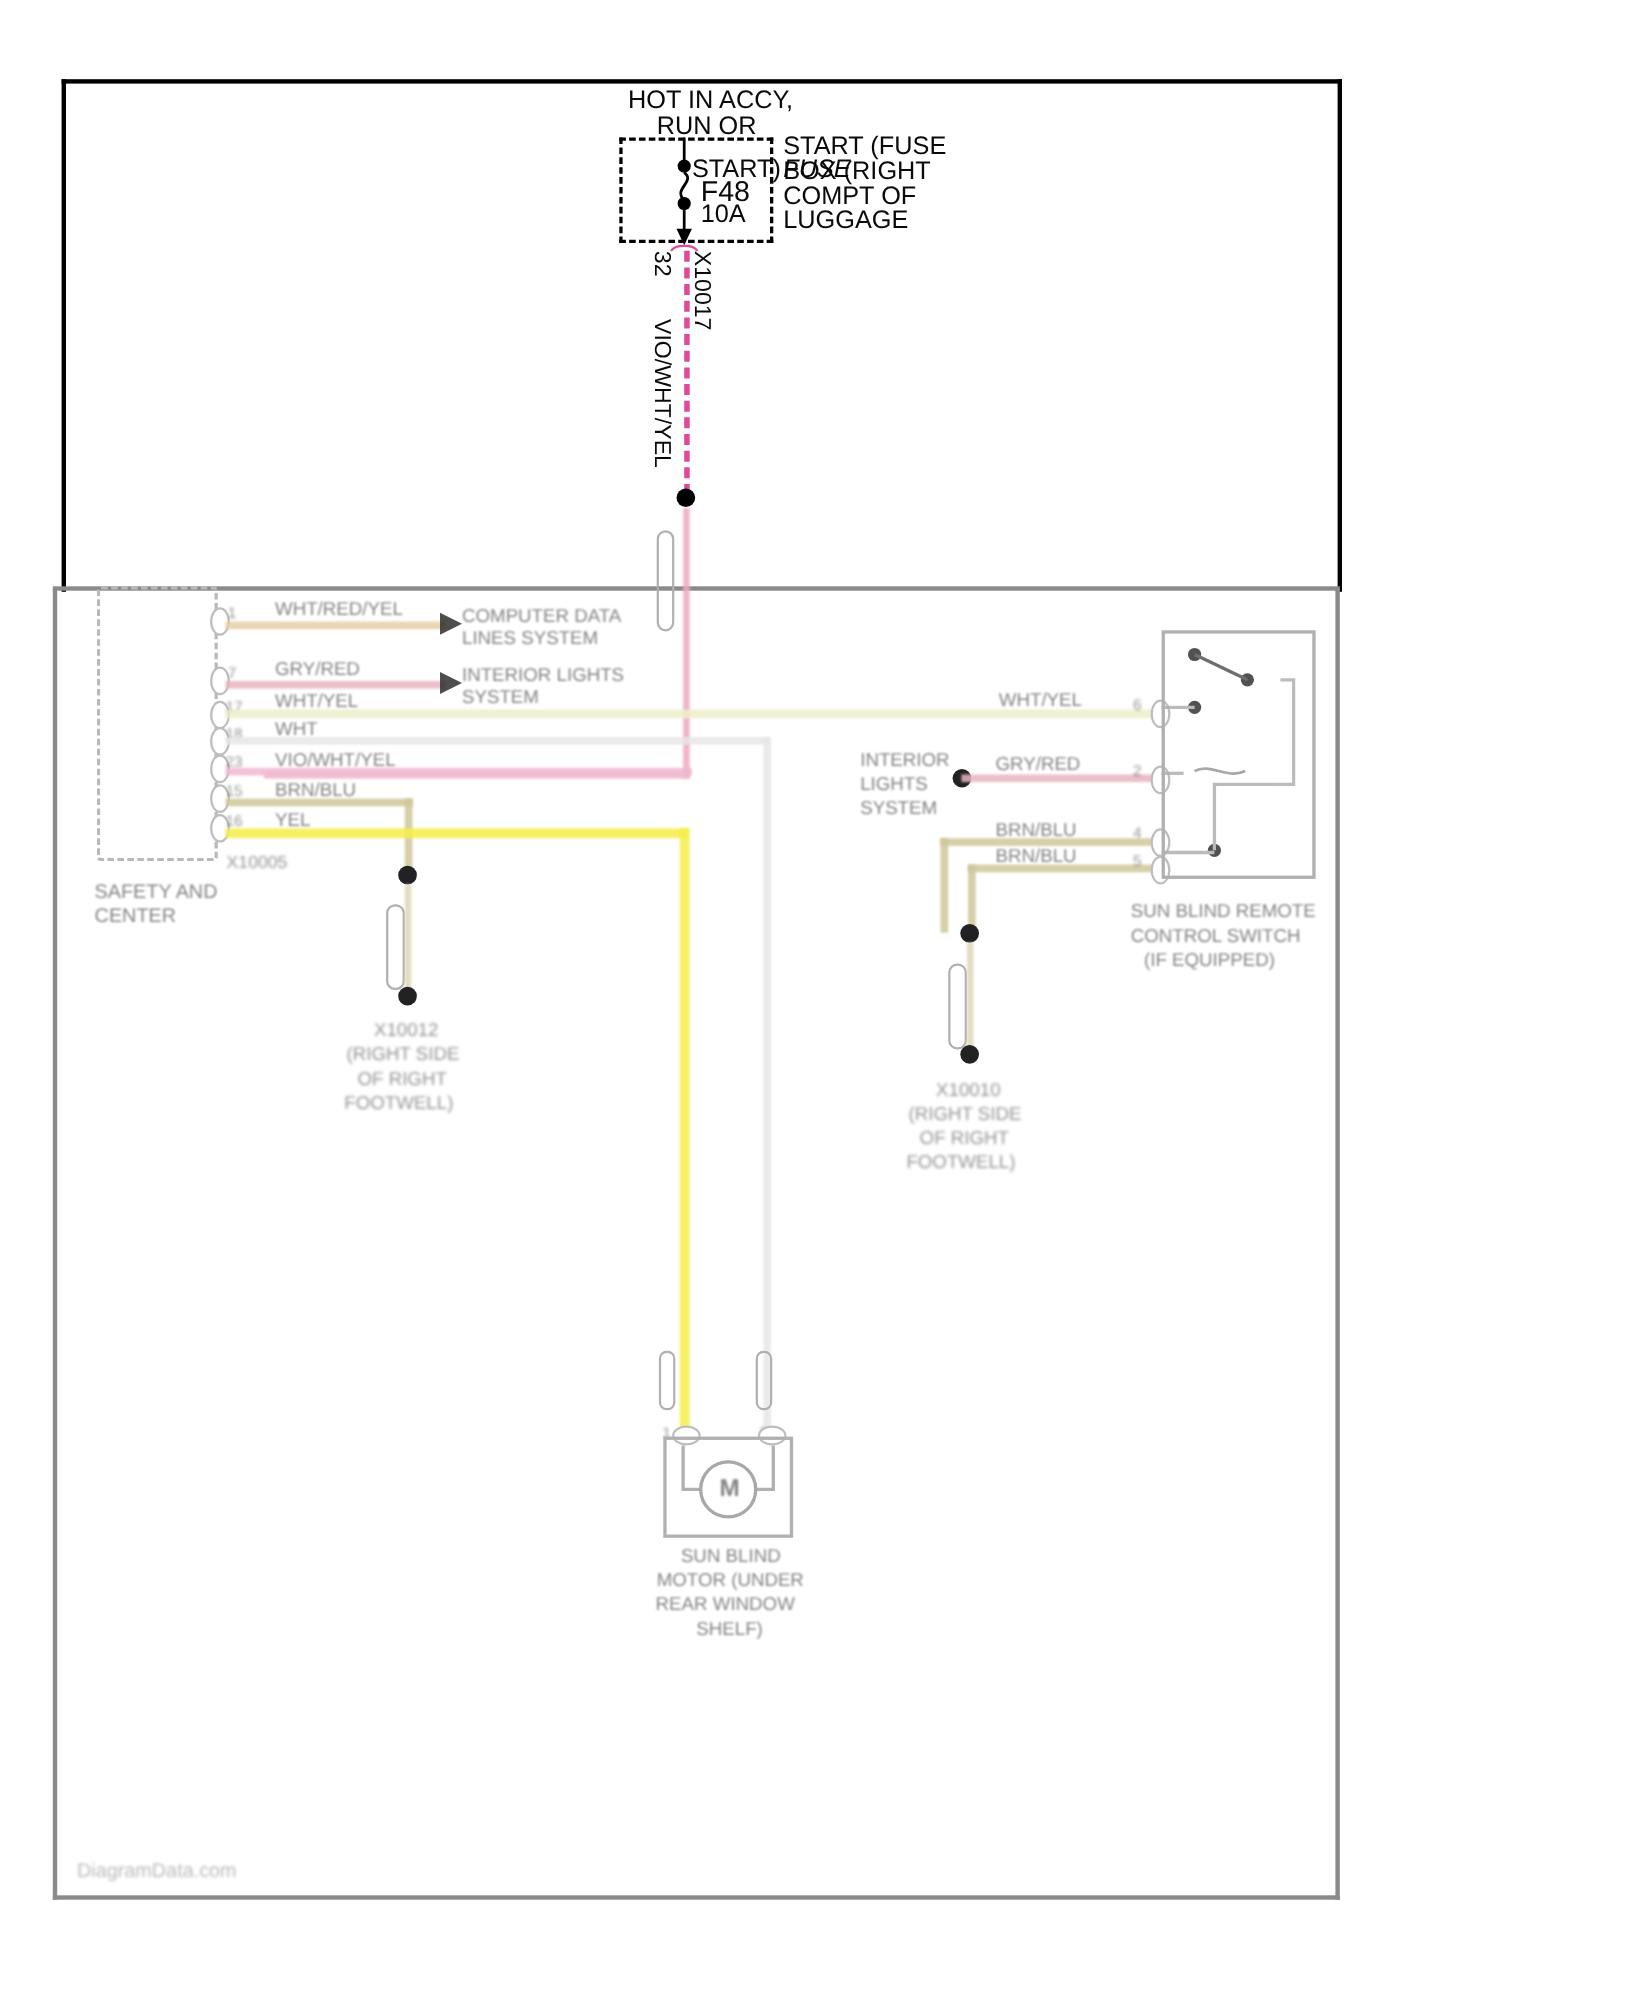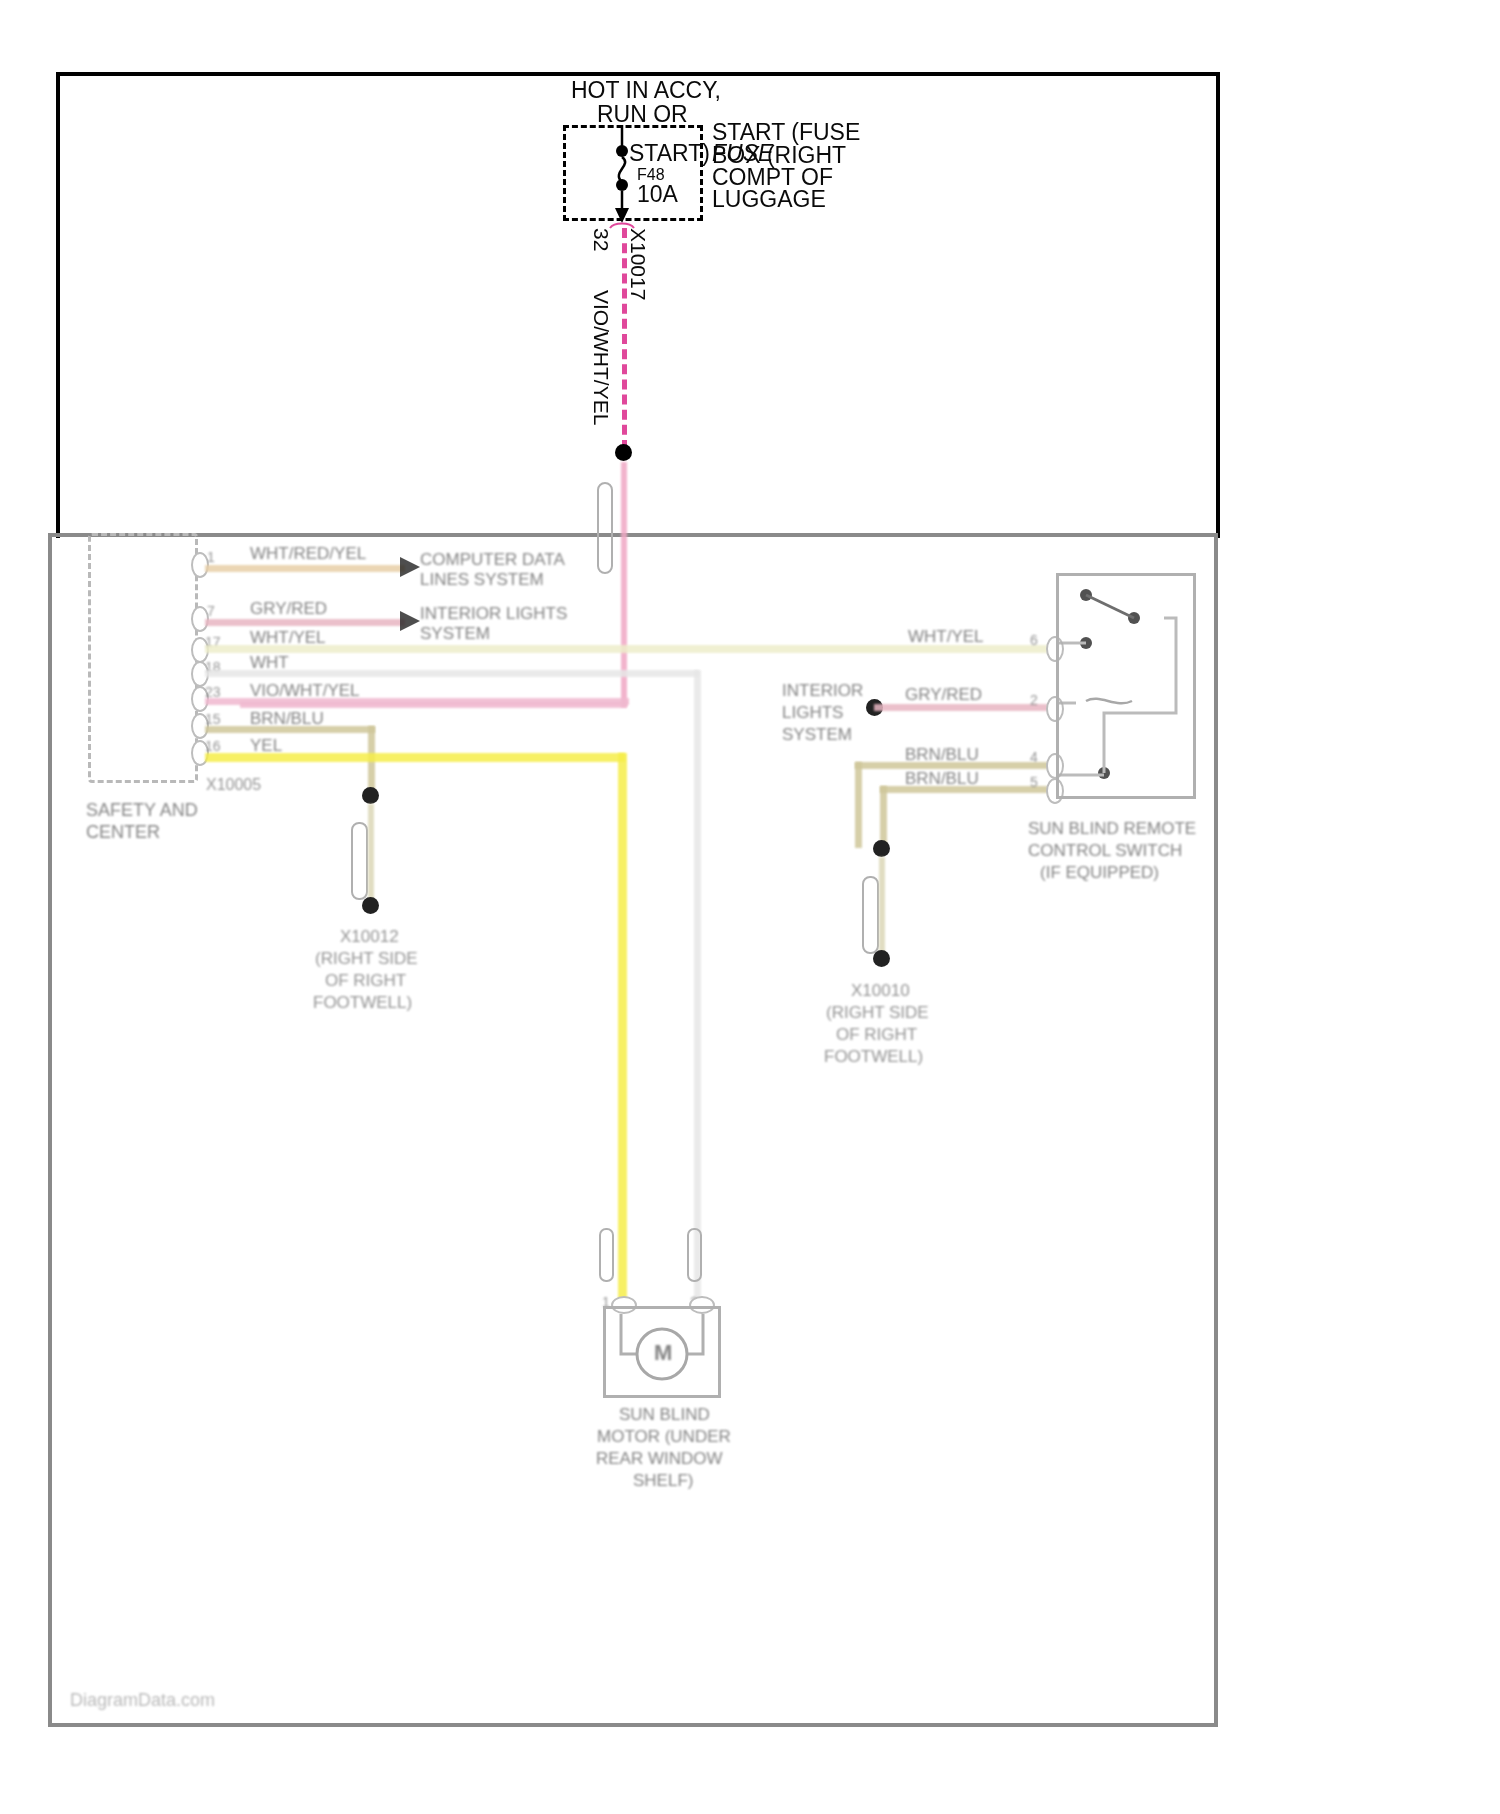--- a/index.html
+++ b/index.html
@@ -56,21 +56,21 @@
     <path d="M59,47 C70,55 48,62 59,72" stroke="#000" stroke-width="2.5" fill="none"></path>
     <circle cx="59" cy="75" r="6" fill="#000"></circle>
     <line x1="59" y1="81" x2="59" y2="103" stroke="#000" stroke-width="2.5"></line>
     <polygon points="52,98 66,98 59,113" fill="#000"></polygon>
     <path d="M47,118 C51,112 67,112 71,118" stroke="#e0489b" stroke-width="2" fill="none"></path>
   </svg>
 
   <div class="t sharp" style="left:712px;top:120px;font-size:23px;">START (FUSE</div>
   <div class="t sharp" style="left:629px;top:141px;font-size:23px;">START)</div>
 
-  <div class="t sharp" style="left:637px;top:162px;font-size:16px;">F48</div>
+  <div class="t sharp" style="left:637px;top:162px;font-size:26px;">F48</div>
   <div class="t sharp" style="left:637px;top:182px;font-size:23px;">10A</div>
 
   <div class="t sharp" style="left:712px;top:141px;font-size:23px;font-style:italic;">FUSE</div>
   <div class="t sharp" style="left:712px;top:143px;font-size:23px;text-align:center;">BOX (RIGHT</div>
   <div class="t sharp" style="left:712px;top:165px;font-size:23px;">COMPT OF</div>
   <div class="t sharp" style="left:712px;top:187px;font-size:23px;">LUGGAGE</div>
 
   <div style="position:absolute;left:622px;top:228px;width:0;height:222px;
               border-left:5px dashed #e0489b;"></div>
   <div class="dot" style="left:615px;top:444px;width:17px;height:17px;"></div>

